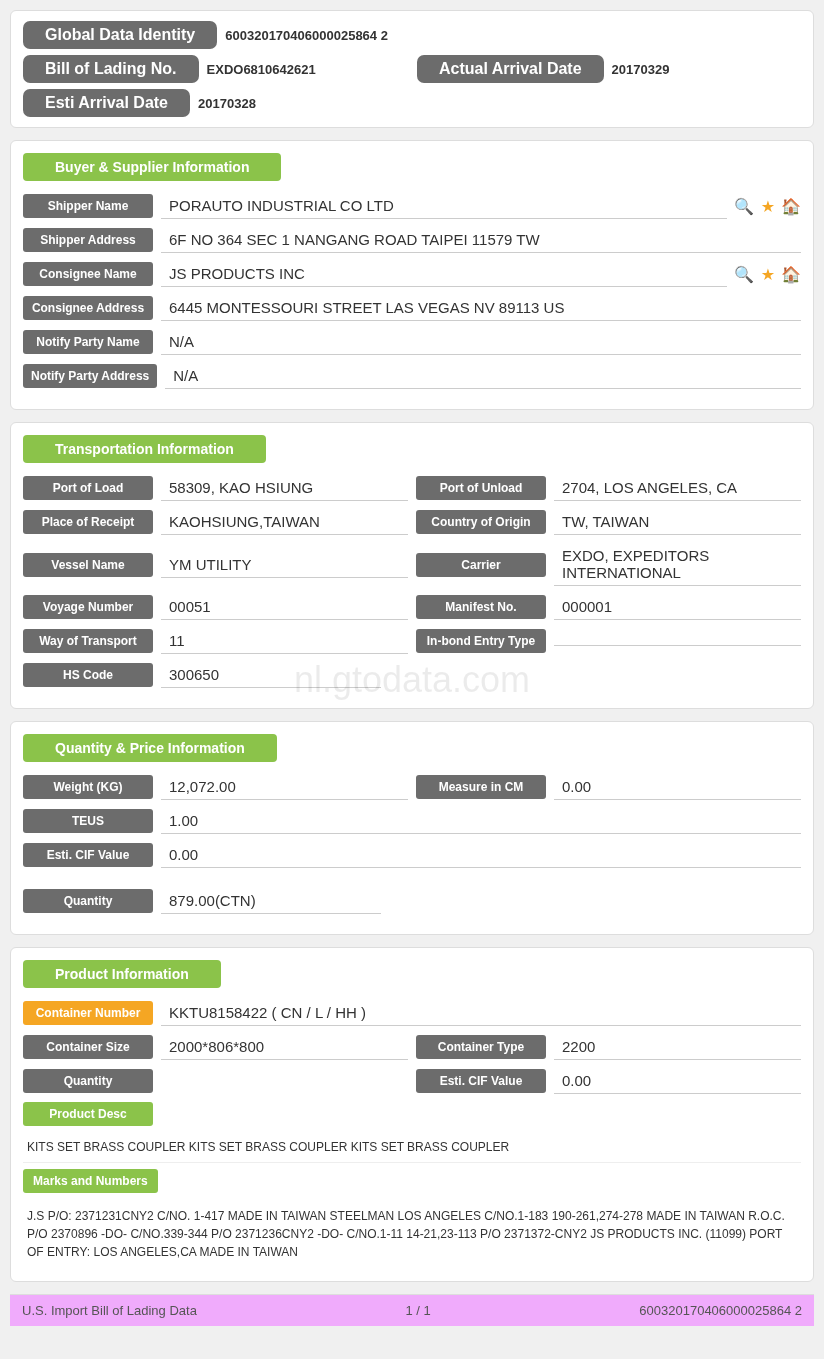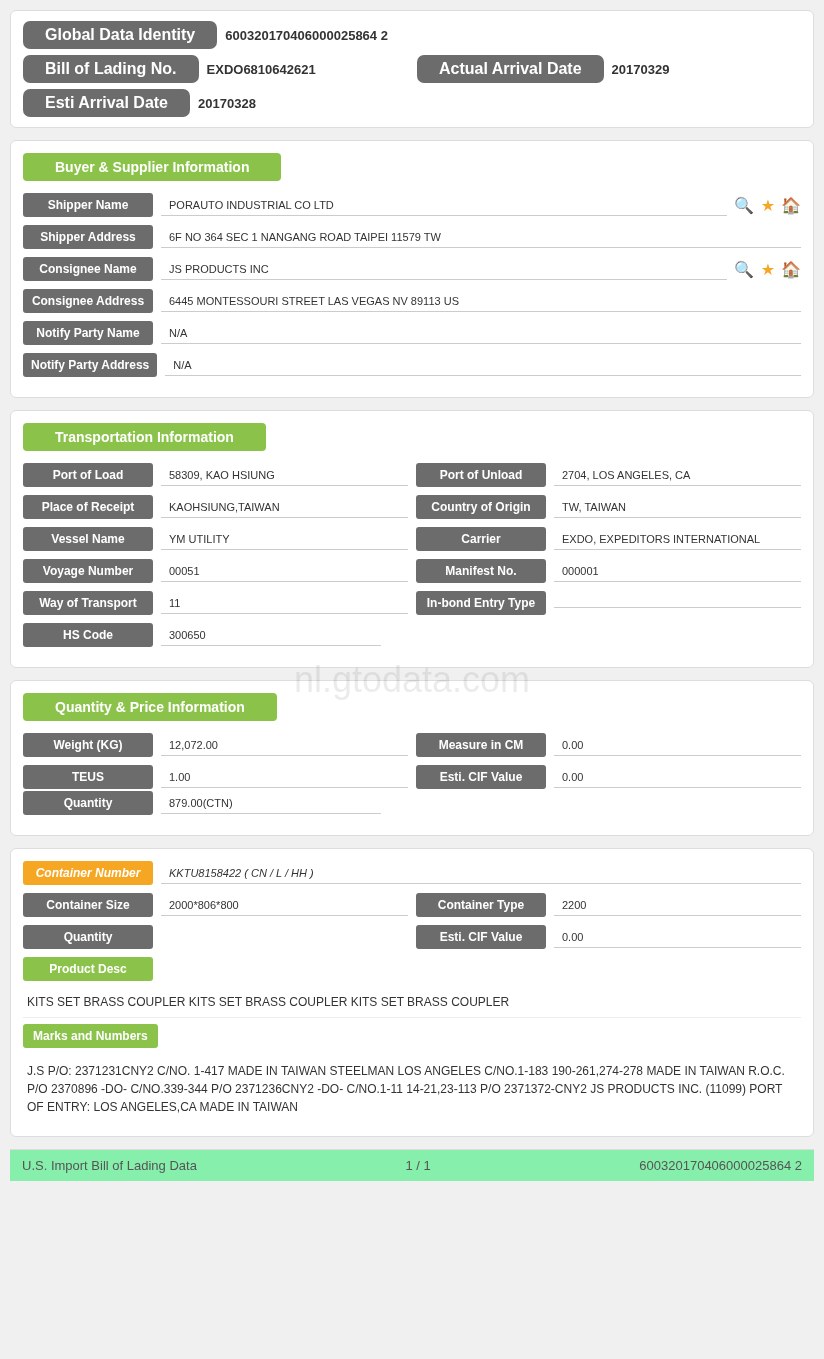--- a/index.html
+++ b/index.html
@@ -44,21 +44,21 @@
       font-weight: bold;
       padding: 5px 8px;
       border-radius: 3px;
       min-width: 130px;
       text-align: center;
       flex-shrink: 0;
     }
     .field-value {
       flex: 1;
       padding: 4px 8px;
-      font-size: 11px;
+      font-size: 15px;
       color: #333;
       border-bottom: 1px solid #ccc;
       margin-left: 8px;
     }
     .field-group {
       display: flex;
       width: 100%;
       gap: 8px;
     }
     .field-group .field-half {
@@ -163,21 +163,21 @@
       pointer-events: none;
       z-index: 9999;
       white-space: nowrap;
     }
 
     .footer-bar {
       display: flex;
       justify-content: space-between;
       align-items: center;
       padding: 8px 12px;
-      background: #86efac;
+      background: #f0abfc;
       border-top: 1px solid #ddd;
       font-size: 13px;
       color: #555;
       margin-top: 4px;
     }
 
     .product-desc-text {
       padding: 8px 4px;
       font-size: 12px;
       color: #333;
@@ -336,40 +336,41 @@
       <div class="field-half">
         <div class="field-label">Weight (KG)</div>
         <div class="field-value">12,072.00</div>
       </div>
       <div class="field-half">
         <div class="field-label">Measure in CM</div>
         <div class="field-value">0.00</div>
       </div>
     </div>
 
-    <div class="field-group" style="margin-bottom:2px;">
+    <div class="field-group" style="margin-bottom:20px;flex-direction:column;">
       <div class="field-half">
         <div class="field-label">TEUS</div>
         <div class="field-value">1.00</div>
       </div>
       <div class="field-half">
         <div class="field-label">Esti. CIF Value</div>
         <div class="field-value">0.00</div>
       </div>
     </div>
 
     <div class="field-row">
       <div class="field-label">Quantity</div>
       <div class="field-value" style="max-width:220px;">879.00(CTN)</div>
     </div>
   </div>
 
   <div class="card">
-
-    <div class="field-row" style="margin-bottom:8px;font-style:italic;">
+    <div class="section-title">Product Information</div>
+
+    <div class="field-row" style="margin-bottom:8px;">
       <div class="btn-container">Container Number</div>
       <div class="field-value">KKTU8158422 ( CN / L / HH )</div>
     </div>
 
     <div class="field-group" style="margin-bottom:8px;">
       <div class="field-half">
         <div class="field-label">Container Size</div>
         <div class="field-value">2000*806*800</div>
       </div>
       <div class="field-half">

